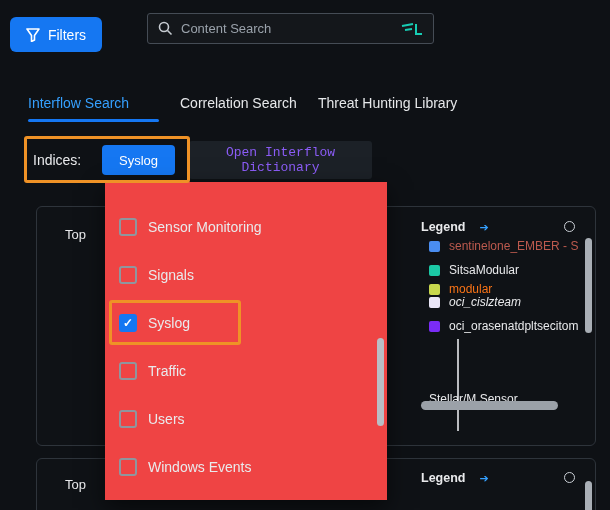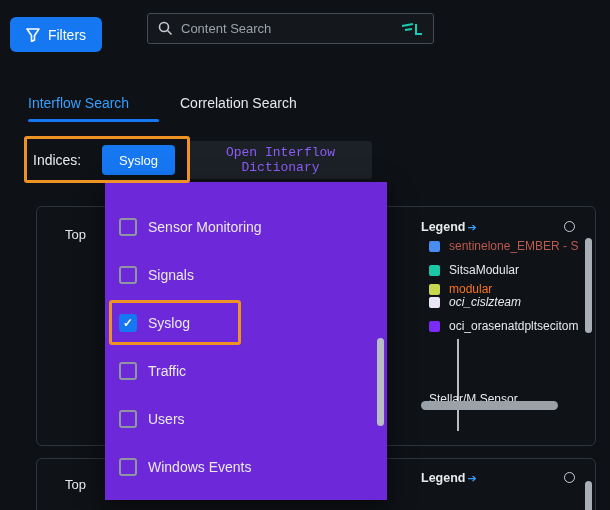--- a/index.html
+++ b/index.html
@@ -37,40 +37,40 @@
     font-family:Liberation Mono, monospace; }
 
   
   .annotation { position:absolute; border:3px solid #ef9226; border-radius:3px;
     z-index:30; pointer-events:none; }
   .annotation.indices { left:24px; top:136px; width:166px; height:47px; }
   .annotation.syslog  { left:109px; top:300px; width:132px; height:45px; }
 
   
   .dropdown { position:absolute; left:105px; top:182px; width:282px; height:318px;
-    background:#6d28d9; box-shadow:0 8px 22px rgba(0,0,0,.55); z-index:10; padding-top:21px; }
+    background:#ef4444; box-shadow:0 8px 22px rgba(0,0,0,.55); z-index:10; padding-top:21px; }
   .dd-item { height:48px; display:flex; align-items:center; padding-left:14px; gap:11px; cursor:pointer; }
   .checkbox { width:18px; height:18px; border:2px solid #8f969e; border-radius:3px; flex:none; background:transparent; }
   .checkbox.checked { background:#1577f2; border-color:#1577f2;
     display:flex; align-items:center; justify-content:center; }
   .checkbox.checked::after { content:"✓"; color:#fff; font-size:12px; font-weight:bold; line-height:14px; }
   .dd-label { color:#e9eaec; font-size:14px; white-space:nowrap; }
   .dd-scrollbar { position:absolute; right:3px; top:156px; width:7px; height:88px;
     background:#b9bec5; border-radius:4px; cursor:grab; }
 
   
   .panel { position:absolute; left:36px; width:560px; border:1px solid #2e343b;
     border-radius:6px; background:#0f1216; z-index:1; }
   .panel-top { top:206px; height:240px; }
   .panel-bottom { top:458px; height:120px; }
   .top-label { position:absolute; left:28px; font-size:13px; color:#e9eaec; }
   .panel-top .top-label { top:20px; }
   .panel-bottom .top-label { top:18px; }
 
-  .legend-header { position:absolute; left:384px; display:flex; align-items:center; gap:2px; }
+  .legend-header { position:absolute; left:384px; display:flex; align-items:center; gap:14px; }
   .panel-top .legend-header { top:13px; }
   .panel-bottom .legend-header { top:12px; }
   .legend-title { font-size:12.5px; font-weight:700; color:#e9eaec; }
   .legend-arrow { font-size:11px; color:#35a0ff; cursor:pointer; }
   .circle-icon { position:absolute; left:527px; width:11px; height:11px; border:1.5px solid #ccd1d7;
     border-radius:50%; cursor:pointer; }
   .panel-top .circle-icon { top:14px; }
   .panel-bottom .circle-icon { top:13px; }
 
   .legend-row { position:absolute; left:392px; display:flex; align-items:center; gap:9px;
@@ -118,20 +118,21 @@
       <svg width="22" height="14" viewBox="0 0 22 14">
           <path d="M1 4 L12 2" stroke="#17cdb4" stroke-width="2"></path>
           <path d="M4 8 L11 7" stroke="#17cdb4" stroke-width="2"></path>
           <path d="M15 2 L15 12 L21 12" stroke="#17cdb4" stroke-width="2" fill="none"></path>
         </svg>
     </span>
   </div>
 
   <div class="tab active" style="left:28px;">Interflow Search</div>
   <div class="tab" style="left:180px;">Correlation Search</div>
+  <div class="tab" style="left:318px;">Threat Hunting Library</div>
   <div class="tab-underline"></div>
 
   <div class="indices-label">Indices:</div>
   <button class="index-chip">Syslog</button>
   <button class="dict-btn">Open Interflow Dictionary</button>
 
   <div class="panel panel-top">
     <div class="top-label">Top</div>
     <div class="chart-line"></div>
 

